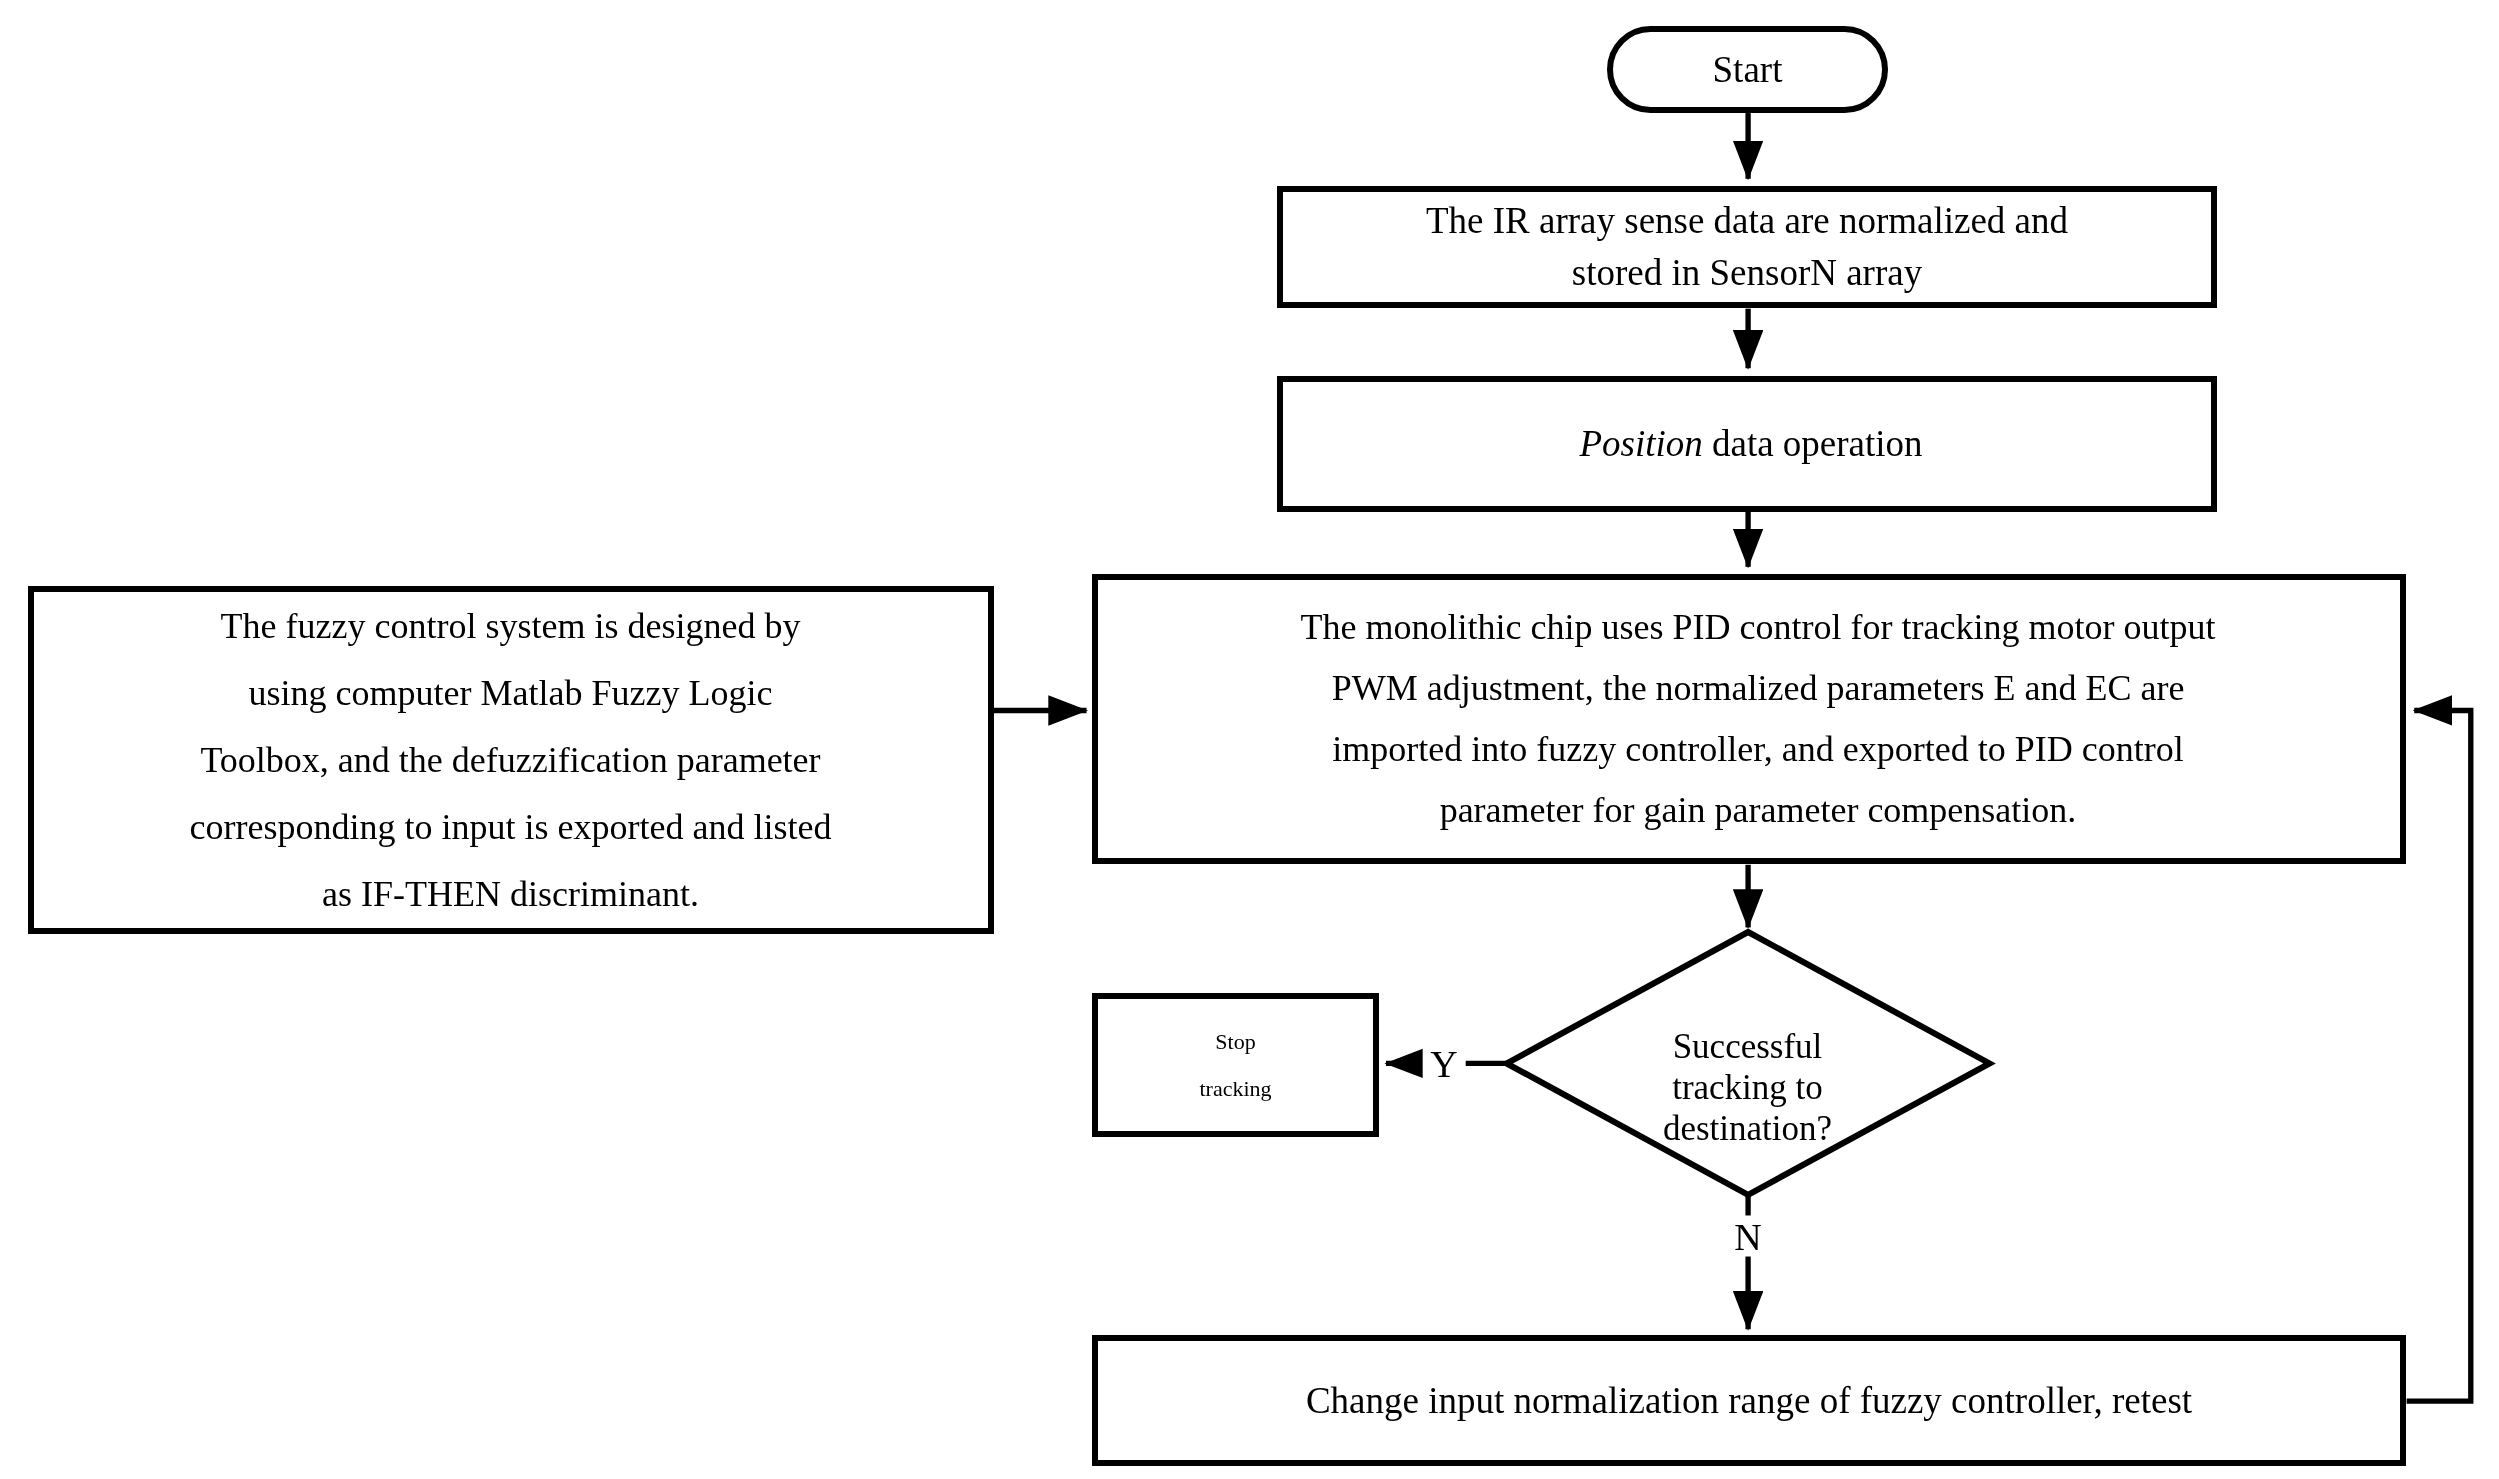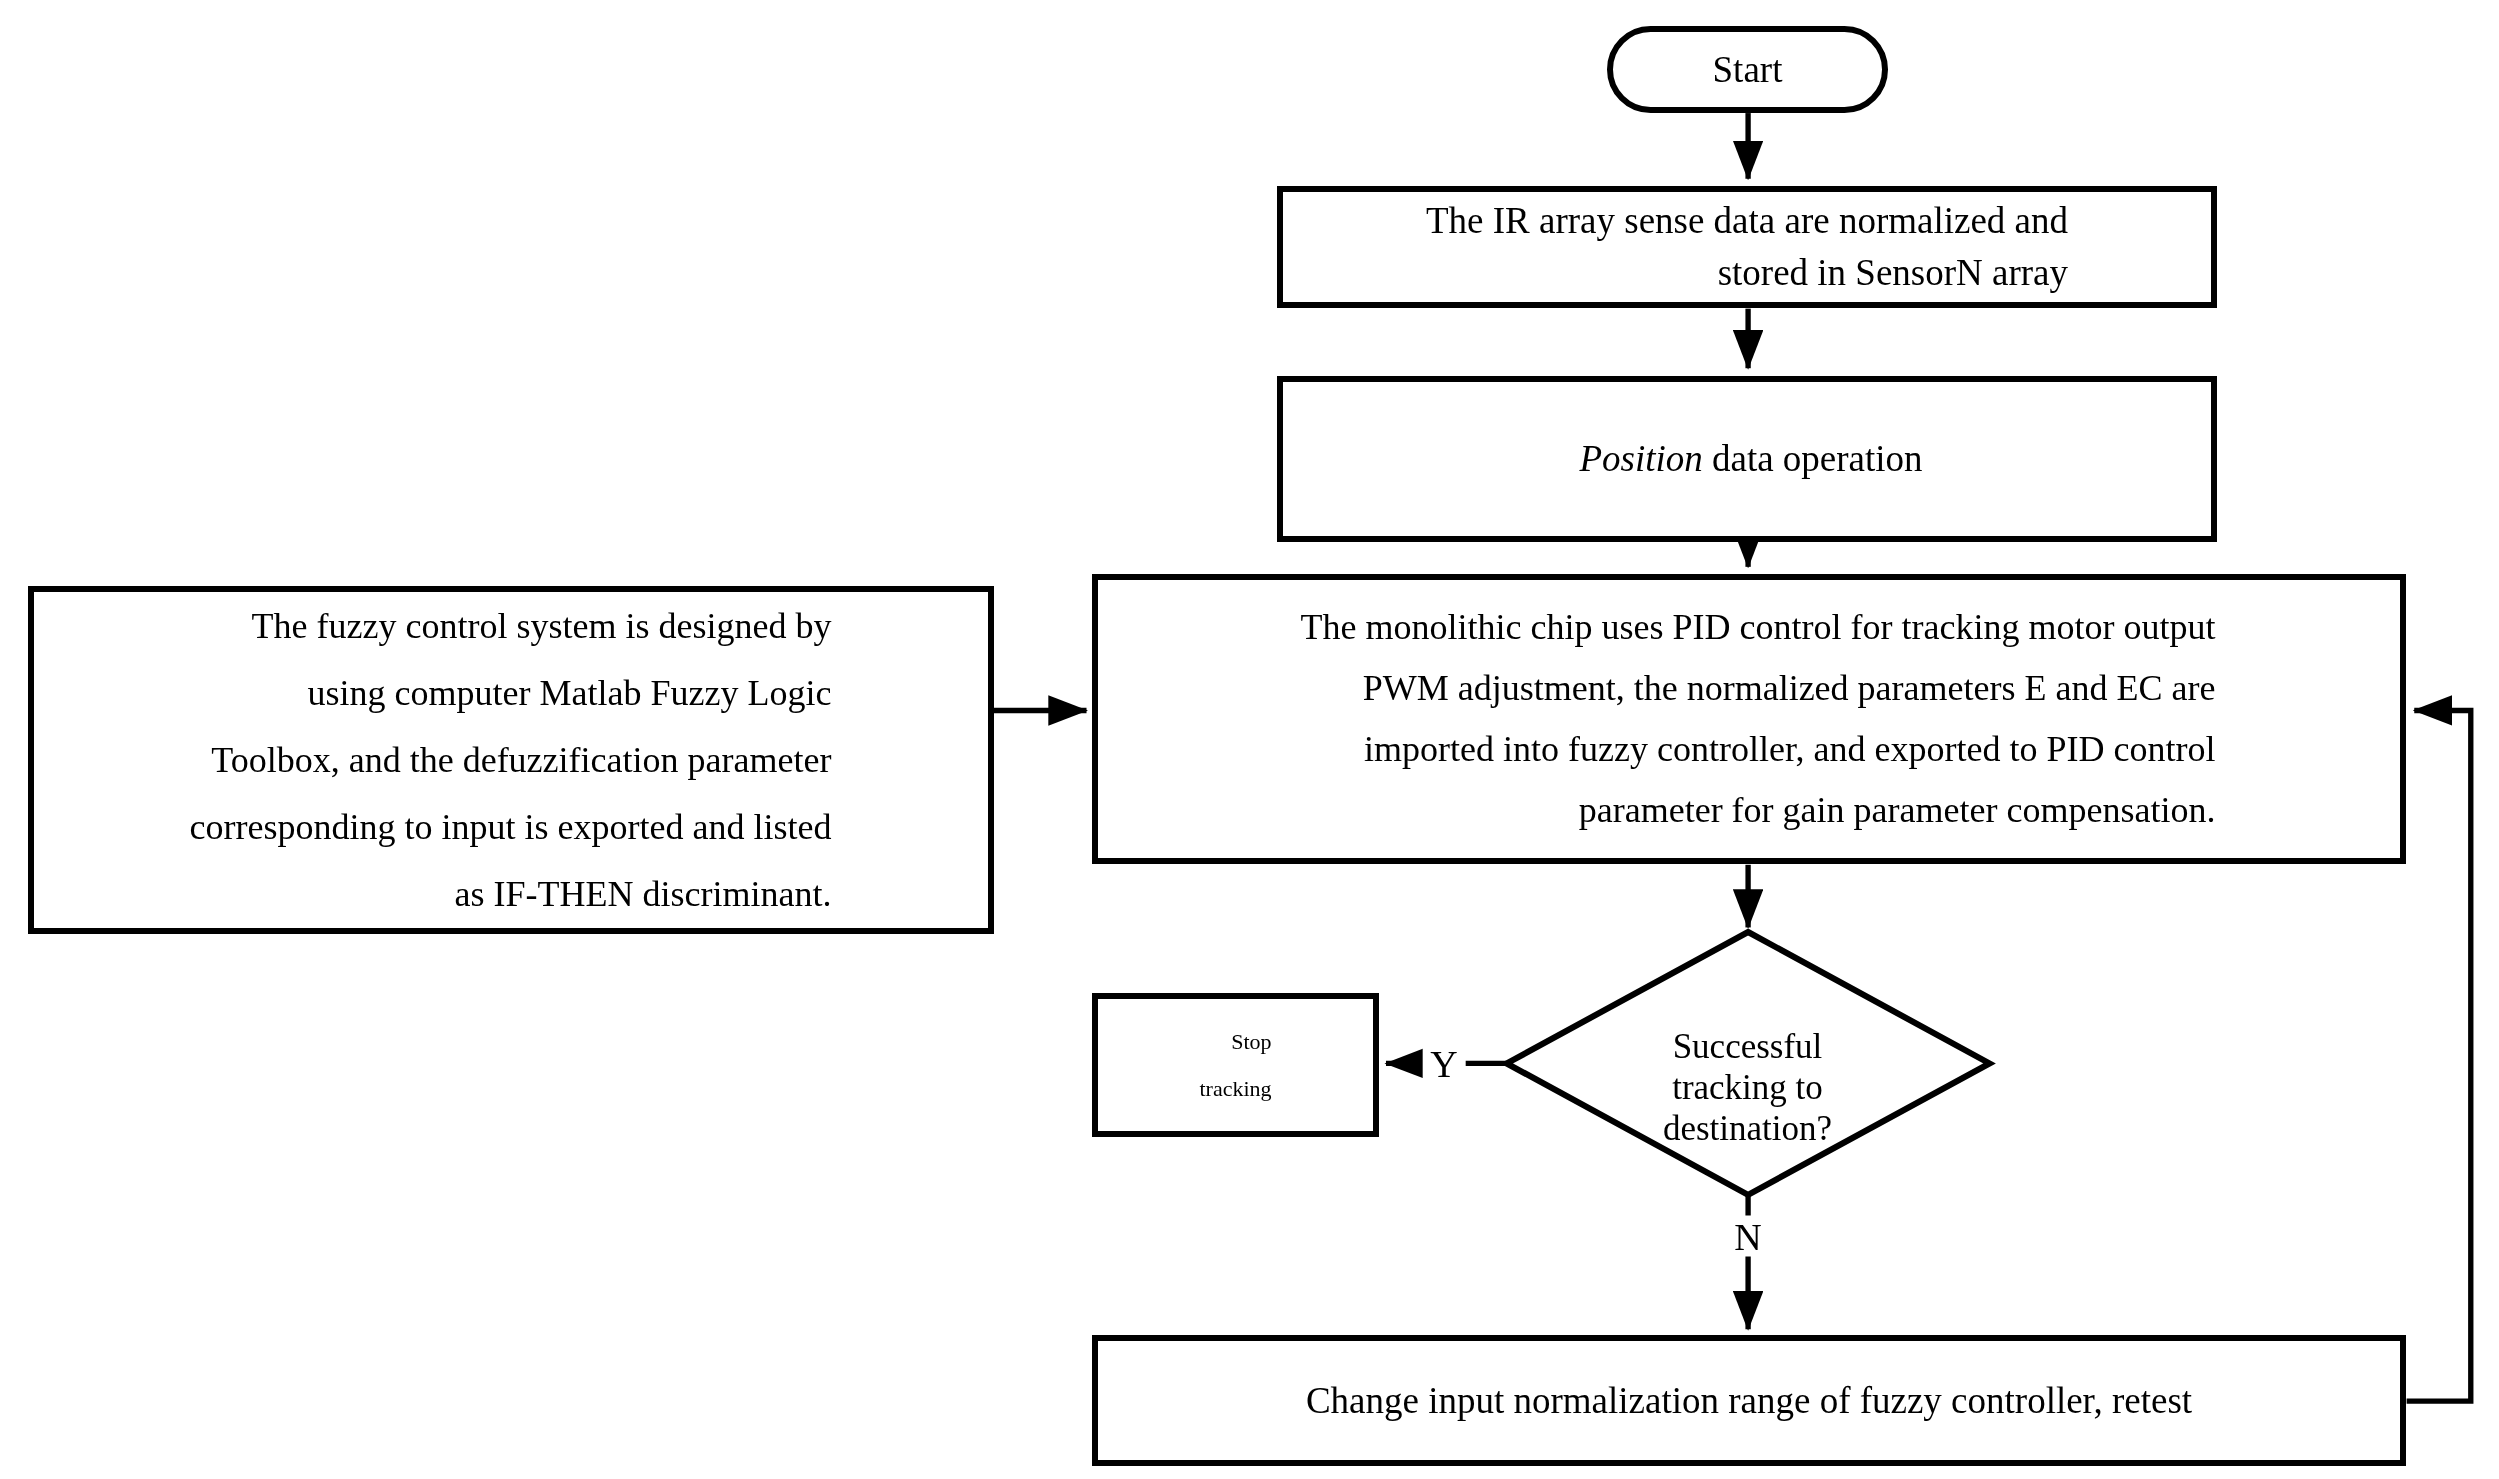--- a/index.html
+++ b/index.html
@@ -30,33 +30,33 @@
     stroke-linejoin: miter;
   }
   .node {
     position: absolute;
     box-sizing: border-box;
     background: #ffffff;
     border: 6.1px solid #000000;
     display: flex;
     align-items: center;
     justify-content: center;
-    text-align: right;
+    text-align: center;
     z-index: 2;
     white-space: pre-line;
     line-height: 1.35;
   }
   .terminator {
     left: 1607px; top: 26px; width: 281px; height: 87px;
     border-radius: 44px;
     font-size: 37px;
     white-space: nowrap;
   }
   .box-normalize { left: 1277px; top: 186px; width: 940px; height: 122px; font-size: 37px; line-height: 52px; }
-  .box-position  { left: 1277px; top: 376px; width: 940px; height: 166px; font-size: 37px; white-space: nowrap; padding-left: 8px; }
+  .box-position  { left: 1277px; top: 376px; width: 940px; height: 136px; font-size: 37px; white-space: nowrap; padding-left: 8px; }
   .box-main      { left: 1092px; top: 574px; width: 1314px; height: 290px; font-size: 36px; line-height: 61px; padding-left: 18px; }
   .box-left      { left: 27.5px;   top: 542px; width: 966px; height: 348px; font-size: 36px; line-height: 67px; margin-top: 44px; }
   .box-stop      { left: 1092px; top: 993px; width: 287px; height: 144px; font-size: 22px; line-height: 47px; }
   .box-bottom    { left: 1092px; top: 1335px; width: 1314px; height: 131px; font-size: 37px; white-space: nowrap; }
   .diamond-text {
     position: absolute;
     left: 1633px; top: 994px; width: 229px; height: 186px;
     display: flex; align-items: center; justify-content: center;
     text-align: center;
     font-size: 35px;

